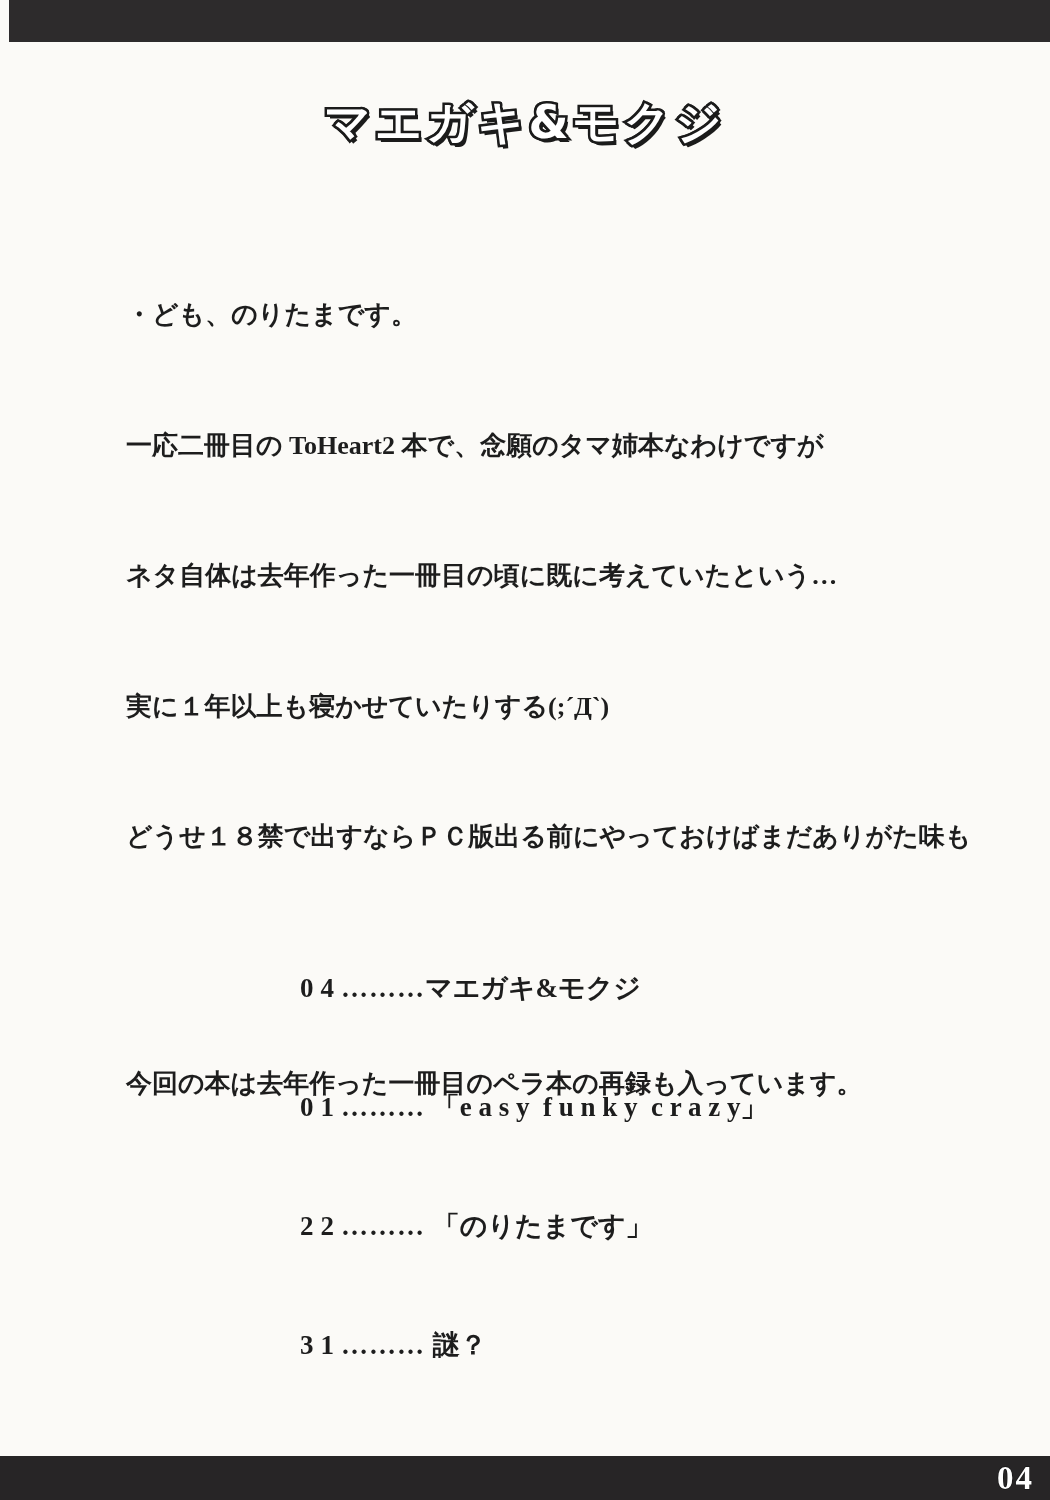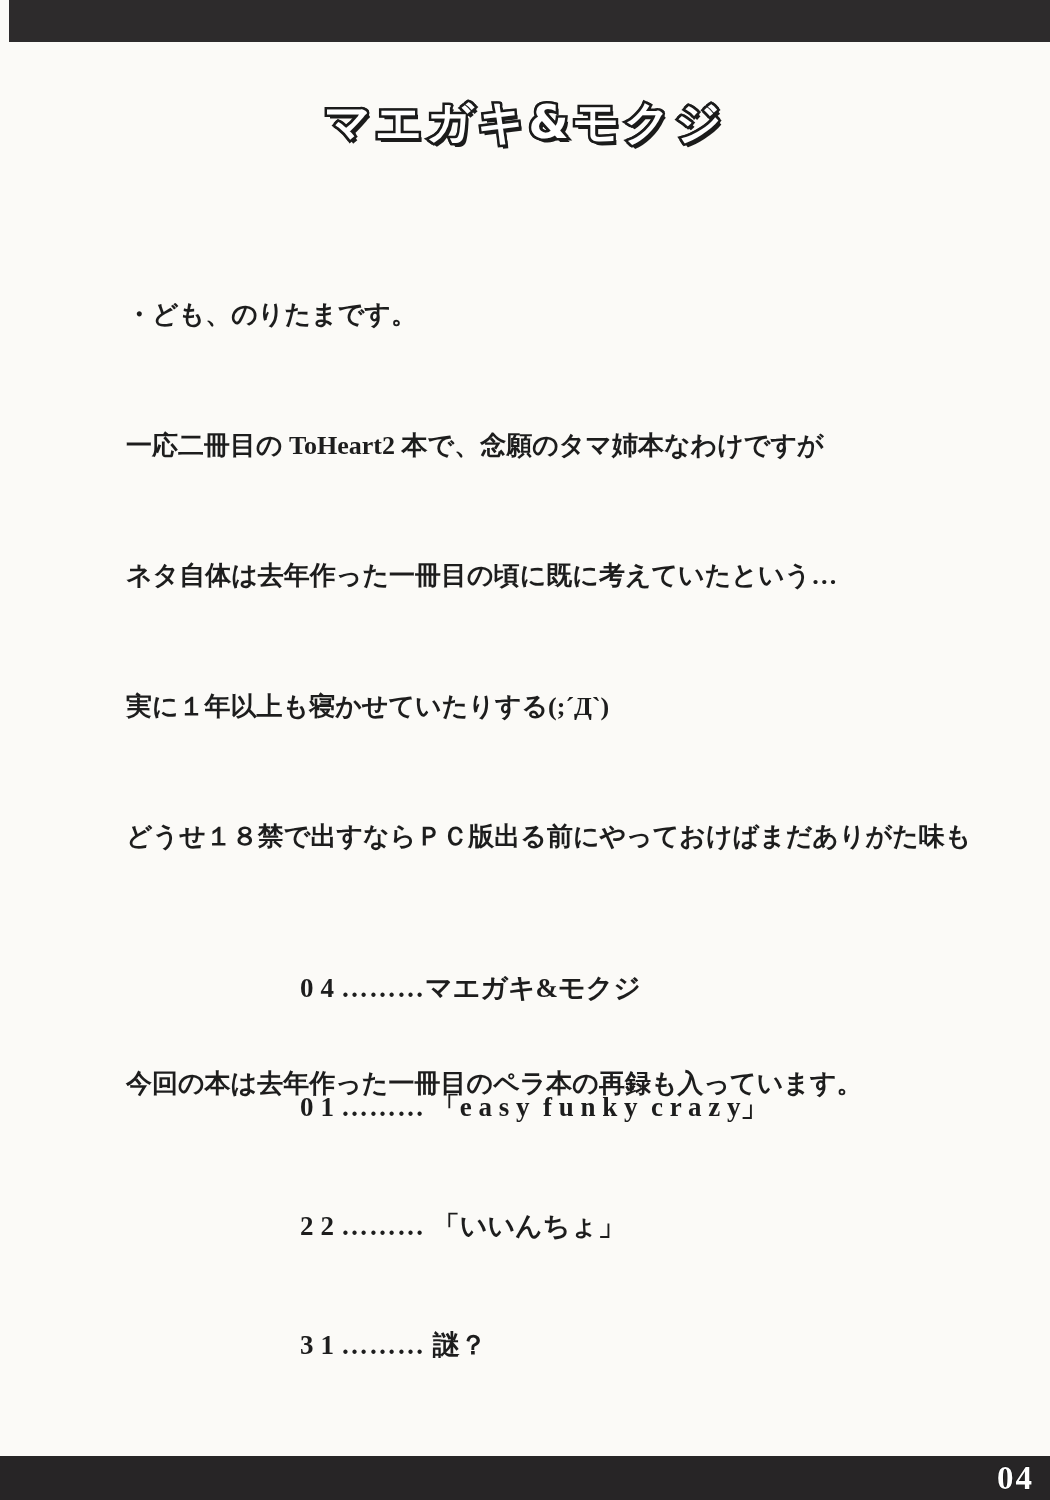--- a/index.html
+++ b/index.html
@@ -65,21 +65,21 @@
     <p>実に１年以上も寝かせていたりする(;´Д`)</p>
     <p>どうせ１８禁で出すならＰＣ版出る前にやっておけばまだありがた味も</p>
     <div class="para-gap"></div>
     <p>今回の本は去年作った一冊目のペラ本の再録も入っています。</p>
     
   </div>
 
   <div class="toc">
     <div class="toc-line"><span class="toc-num">04</span><span class="toc-dots">………</span><span class="toc-label">マエガキ&amp;モクジ</span></div>
     <div class="toc-line"><span class="toc-num">01</span><span class="toc-dots">……… </span><span class="toc-label">「e a s y  f u n k y  c r a z y」</span></div>
-    <div class="toc-line"><span class="toc-num">22</span><span class="toc-dots">……… </span><span class="toc-label">「いいんちょ」</span></div>
+    <div class="toc-line"><span class="toc-num">22</span><span class="toc-dots">……… </span><span class="toc-label">「のりたまです」</span></div>
     <div class="toc-line"><span class="toc-num">31</span><span class="toc-dots">……… </span><span class="toc-label">謎？</span></div>
     
     
     
   </div>
 
   <div class="band band-bottom">
     <span class="page-num">04</span>
   </div>
 

